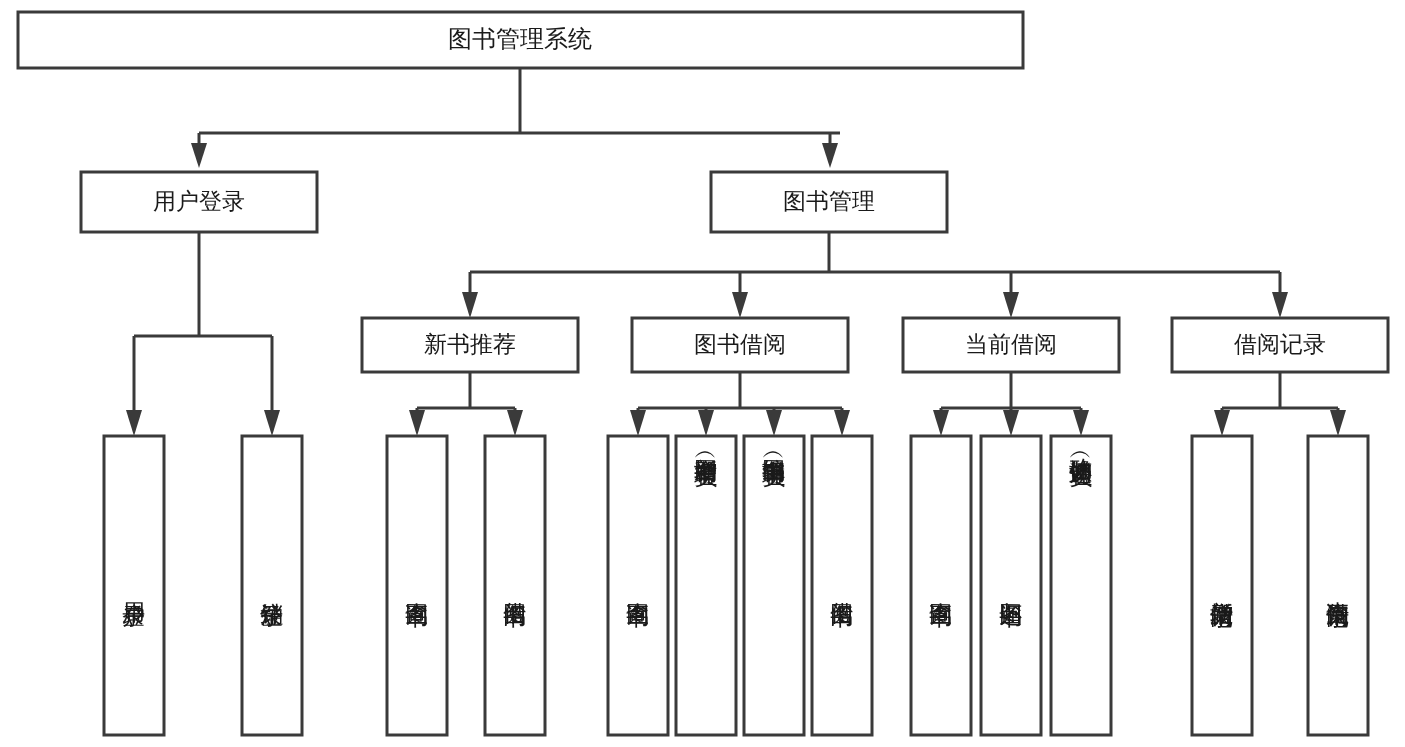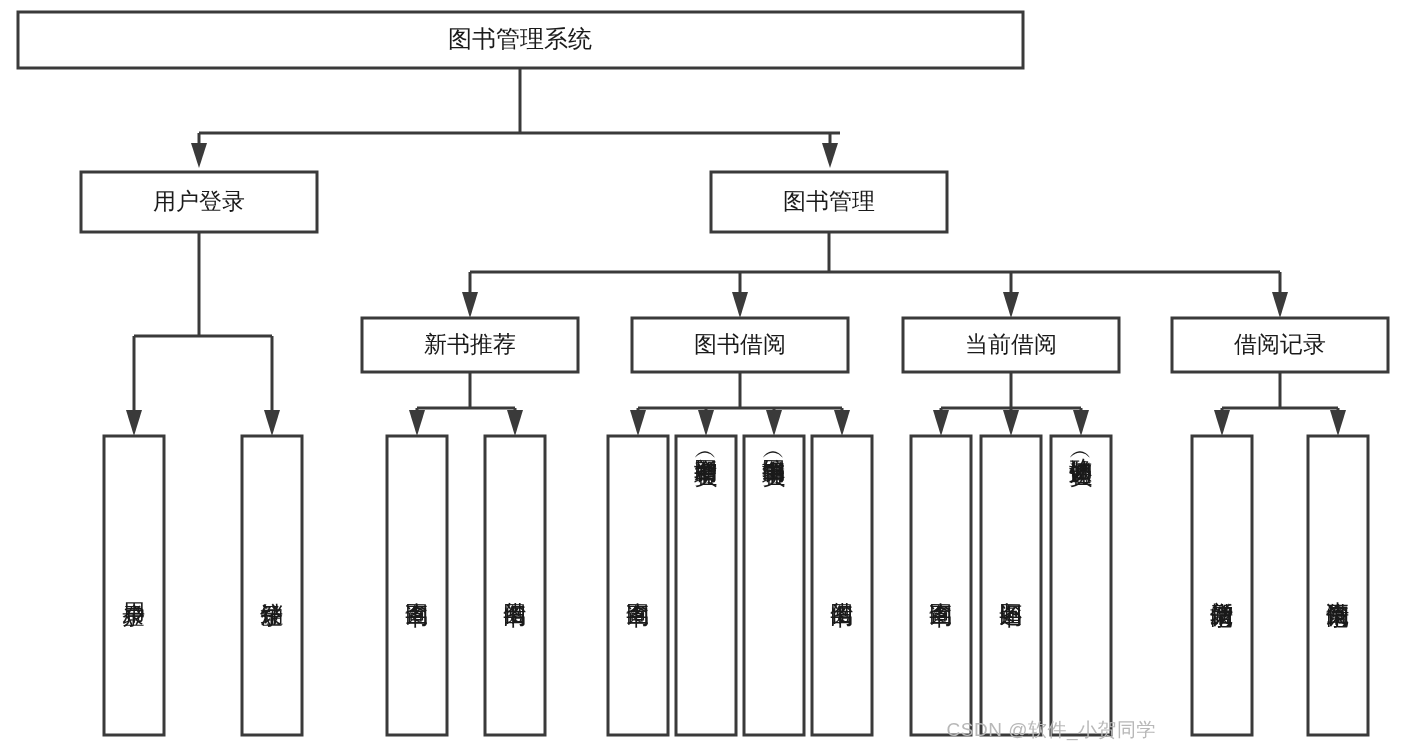--- a/index.html
+++ b/index.html
@@ -230,15 +230,14 @@
     <span class="leaf-label">确认归还（管理员）</span>
   </div>
 
   <div class="leaf-label-wrap" style="left:1192px; top:436px; width:60px; height:299px;">
     <span class="leaf-label">新增借阅记录</span>
   </div>
   <div class="leaf-label-wrap" style="left:1308px; top:436px; width:60px; height:299px;">
     <span class="leaf-label">查询借阅记录</span>
   </div>
 
-  <div class="watermark">CSDN @软件_小贺同学</div>
 
 </div>
 
 </body></html>

